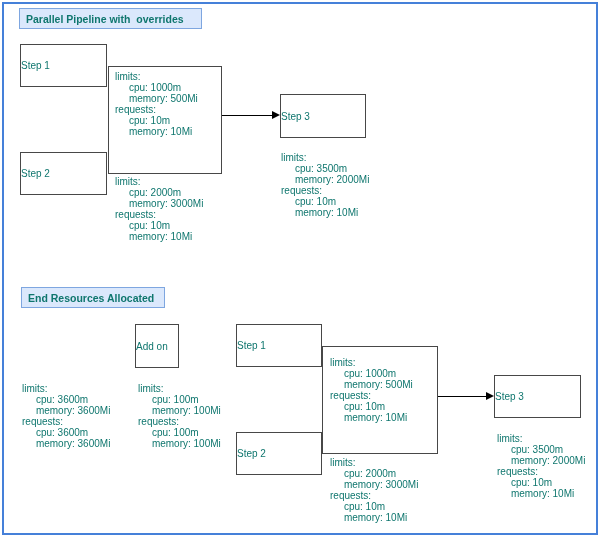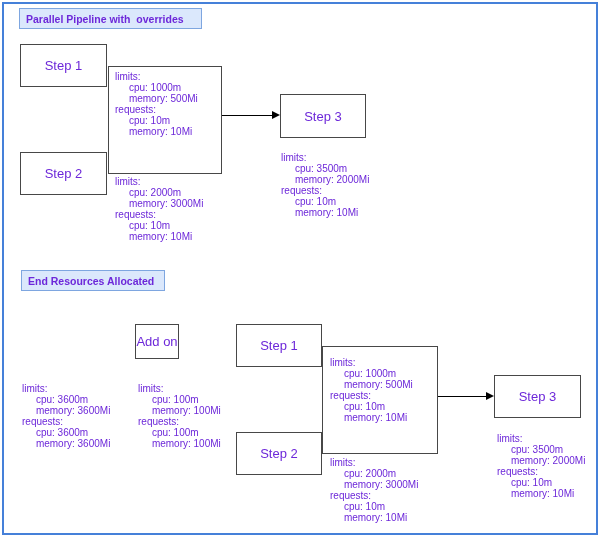--- a/index.html
+++ b/index.html
@@ -1,34 +1,34 @@
 <!DOCTYPE html>
 <html><head>
 <meta charset="utf-8">
 <style>
   html, body { margin:0; padding:0; background:#ffffff; }
   * { box-sizing:border-box; }
   .canvas {
     position:relative; width:602px; height:538px; background:#ffffff;
-    font-family:"Liberation Sans", sans-serif; color:#6d28d9; overflow:hidden;
+    font-family:"Liberation Sans", sans-serif; color:#0f766e; overflow:hidden;
   }
   .frame {
     position:absolute; left:2px; top:2px; width:596px; height:533px;
     border:2px solid #4580d9; pointer-events:none;
   }
   .title-box {
     position:absolute; background:#dbe8fc; border:1px solid #7ea6e0;
     display:flex; align-items:center; padding:0 6px;
     font-weight:bold; font-size:10.5px;
   }
   .title-box span { white-space:pre; }
   .node {
     position:absolute; background:#ffffff; border:1px solid #474747;
-    display:flex; align-items:center; justify-content:center;
-    font-size:13px; text-align:center;
+    display:flex; align-items:center; justify-content:flex-start;
+    font-size:10px; text-align:center;
   }
   .node span { white-space:pre-line; line-height:13px; }
   .group-rect {
     position:absolute; border:1px solid #474747; background:transparent;
   }
   .res {
     position:absolute; font-size:10px; line-height:10.9px; white-space:pre;
   }
   .arrow-line {
     position:absolute; height:0; border-top:1.5px solid #000000;
@@ -81,26 +81,26 @@
      cpu: 10m
      memory: 10Mi</div>
 
   <div class="res" style="left:281px; top:153px;">limits:
      cpu: 3500m
      memory: 2000Mi
 requests:
      cpu: 10m
      memory: 10Mi</div>
 
-  <div class="title-box" style="left:21px; top:270px; width:144px; height:21px;">
+  <div class="title-box" style="left:21px; top:287px; width:144px; height:21px;">
     <span>End Resources Allocated</span>
   </div>
 
 
-  <div class="node" style="left:135px; top:324px; width:44px; height:35px;">
+  <div class="node" style="left:135px; top:324px; width:44px; height:44px;">
     <span>Add on</span>
   </div>
 
   <div class="node" style="left:236px; top:324px; width:86px; height:43px;">
     <span>Step 1</span>
   </div>
 
   <div class="node" style="left:236px; top:432px; width:86px; height:43px;">
     <span>Step 2</span>
   </div>

